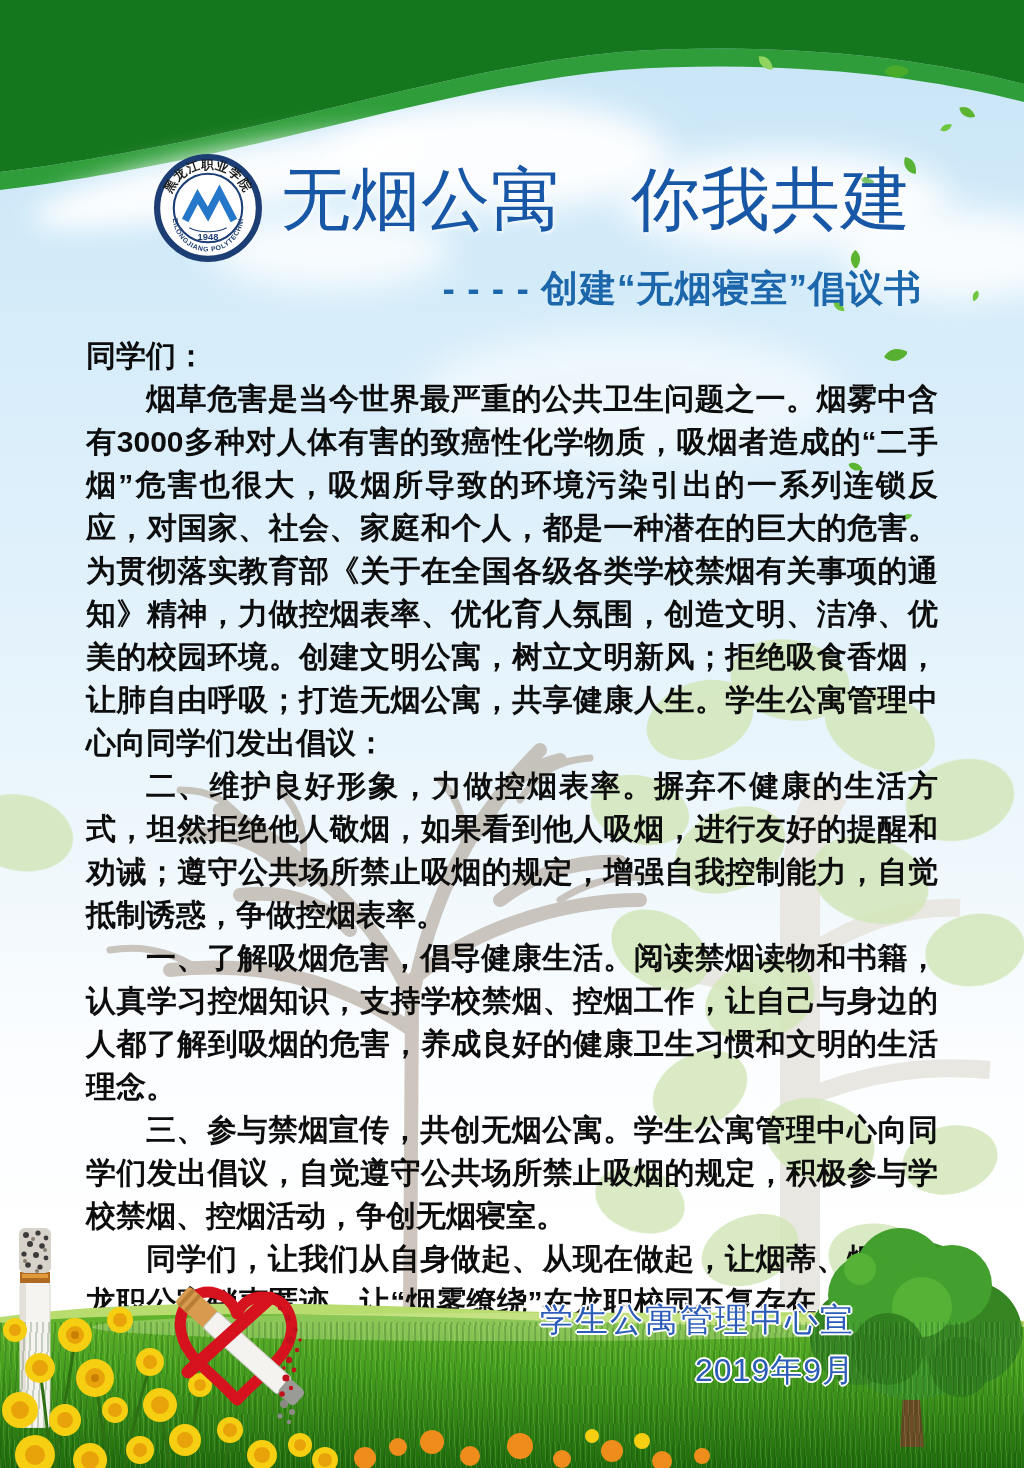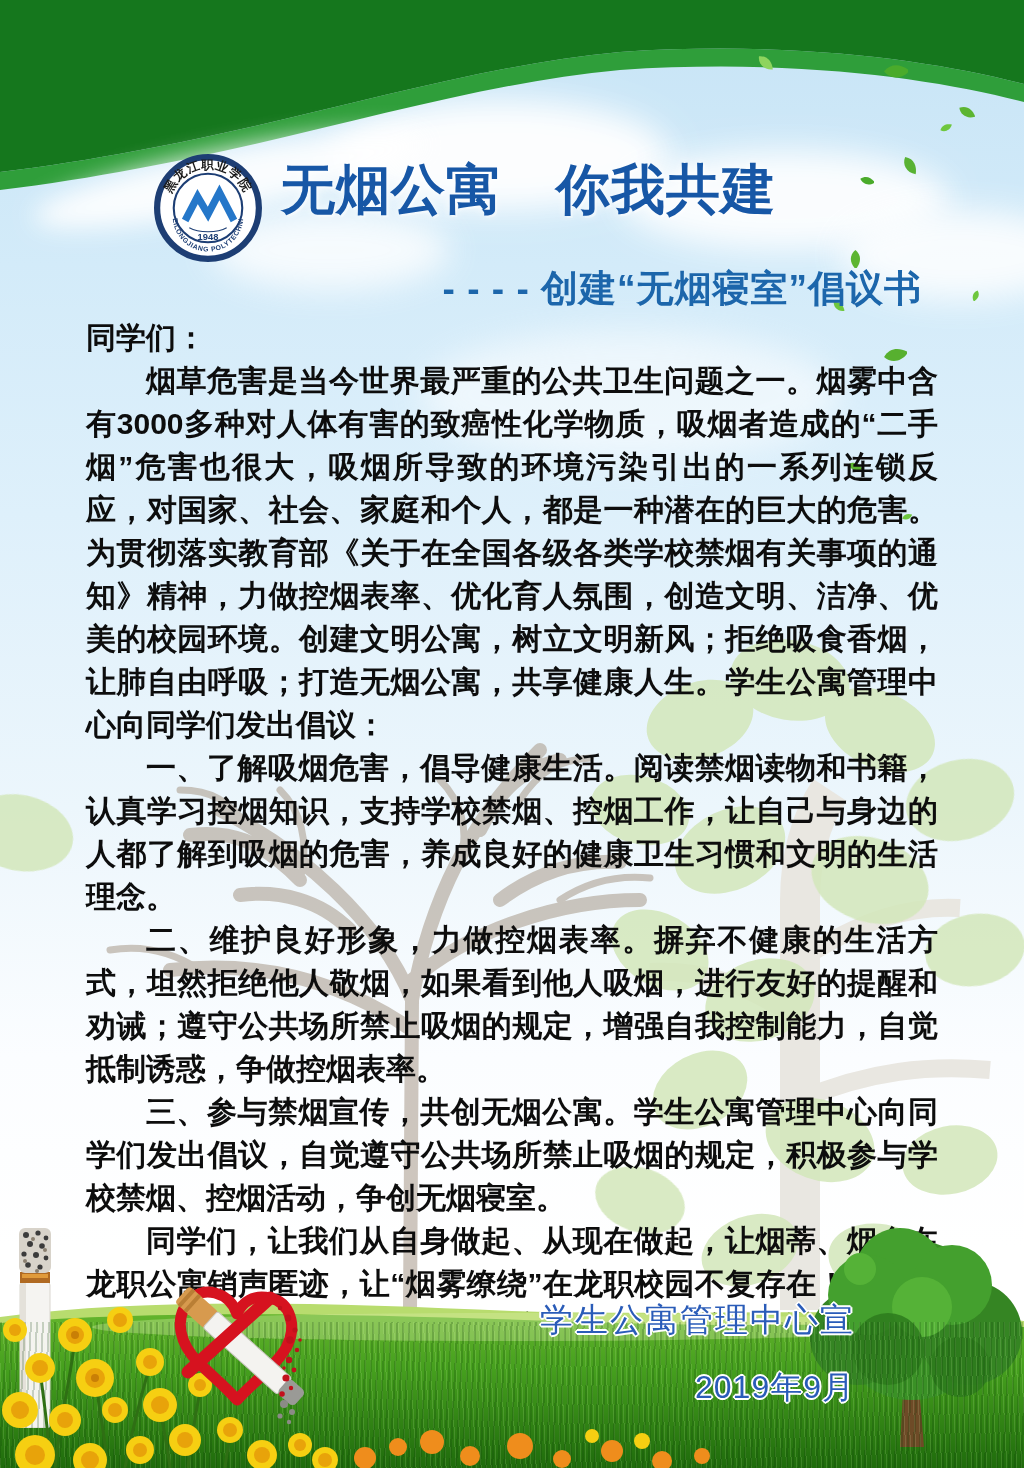--- a/index.html
+++ b/index.html
@@ -7,32 +7,32 @@
     position:relative;width:1024px;height:1468px;overflow:hidden;margin:0 auto;
     background:linear-gradient(180deg,#c7e4f6 0%,#d3ebf9 18%,#def0fb 35%,#ecf6fc 55%,#fbfdff 72%,#ffffff 85%,#ffffff 100%);
     font-family:"Liberation Sans","DejaVu Sans",sans-serif;
   }
   .cloud{position:absolute;background:#ffffff;border-radius:50%;filter:blur(16px);z-index:0;}
   .curve-cloud{position:absolute;background:#ffffff;border-radius:50%;filter:blur(12px);opacity:.9;z-index:2;}
   .header-svg{position:absolute;left:0;top:0;z-index:1;}
   .logo{position:absolute;left:154px;top:154px;z-index:3;}
   .main-title{
     position:absolute;left:281px;top:154px;z-index:3;white-space:nowrap;
-    font-size:54px;font-weight:700;color:#1757a6;letter-spacing:1px;
+    font-size:69px;font-weight:400;color:#1757a6;letter-spacing:1px;
     text-shadow:0 0 8px rgba(255,255,255,.85),2px 2px 0 rgba(255,255,255,.4);
     text-align:center;
   }
   .subtitle{
     position:absolute;right:102px;top:264px;z-index:3;white-space:nowrap;
     font-size:37px;font-weight:700;color:#1c66ab;letter-spacing:1px;margin-left:40px;
   }
   .bg-trees{position:absolute;left:0;top:600px;z-index:1;}
   .leaf{position:absolute;z-index:2;}
   .body-text{
-    position:absolute;left:86px;top:316px;width:852px;z-index:2;
+    position:absolute;left:86px;top:334px;width:852px;z-index:2;
     font-size:30px;line-height:43px;font-weight:700;color:#0d0d0d;text-align:justify;
   }
   .body-text p{margin:0;}
   .para{text-indent:2em;}
   .ground-svg{position:absolute;left:0;top:1265px;z-index:3;}
   .big-tree{position:absolute;left:800px;top:1225px;z-index:3;}
   .cigarette{position:absolute;left:12px;top:1228px;z-index:3;}
   .grass-texture{
     position:absolute;left:0;top:1322px;width:1024px;height:146px;z-index:4;pointer-events:none;
     background:
@@ -41,21 +41,21 @@
   }
   .flowers{position:absolute;left:0;top:1290px;z-index:5;}
   .no-smoke{position:absolute;left:162px;top:1272px;z-index:6;}
   .signature{
     position:absolute;left:510px;top:1298px;width:345px;z-index:6;text-align:right;
     color:#2a5cb8;font-weight:400;
     text-shadow:2px 0 0 #fff,-2px 0 0 #fff,0 2px 0 #fff,0 -2px 0 #fff,
                 1px 1px 0 #fff,-1px -1px 0 #fff,1px -1px 0 #fff,-1px 1px 0 #fff;
   }
   .sig1{font-size:33px;letter-spacing:2px;}
-  .sig2{font-size:32px;margin-top:23px;letter-spacing:1px;}
+  .sig2{font-size:32px;margin-top:6px;letter-spacing:1px;}
 </style>
 </head>
 <body>
 
 <div class="page">
 
   <div class="cloud" style="left:330px;top:100px;width:340px;height:110px;opacity:.95;"></div>
   <div class="cloud" style="left:620px;top:150px;width:330px;height:100px;opacity:.9;"></div>
   <div class="cloud" style="left:840px;top:210px;width:240px;height:90px;opacity:.85;"></div>
   <div class="cloud" style="left:210px;top:210px;width:240px;height:80px;opacity:.8;"></div>
@@ -151,22 +151,22 @@
         <ellipse cx="640" cy="600" rx="46" ry="32" transform="rotate(18 640 600)"></ellipse>
         <ellipse cx="750" cy="650" rx="50" ry="34" transform="rotate(-20 750 650)"></ellipse>
         <ellipse cx="880" cy="660" rx="52" ry="36" transform="rotate(10 880 660)"></ellipse>
       </g>
     </g>
   </svg>
 
   <div class="body-text">
     <p class="salutation">同学们：</p>
     <p class="para">烟草危害是当今世界最严重的公共卫生问题之一。烟雾中含有3000多种对人体有害的致癌性化学物质，吸烟者造成的“二手烟”危害也很大，吸烟所导致的环境污染引出的一系列连锁反应，对国家、社会、家庭和个人，都是一种潜在的巨大的危害。为贯彻落实教育部《关于在全国各级各类学校禁烟有关事项的通知》精神，力做控烟表率、优化育人氛围，创造文明、洁净、优美的校园环境。创建文明公寓，树立文明新风；拒绝吸食香烟，让肺自由呼吸；打造无烟公寓，共享健康人生。学生公寓管理中心向同学们发出倡议：</p>
+    <p class="para">二、维护良好形象，力做控烟表率。摒弃不健康的生活方式，坦然拒绝他人敬烟，如果看到他人吸烟，进行友好的提醒和劝诫；遵守公共场所禁止吸烟的规定，增强自我控制能力，自觉抵制诱惑，争做控烟表率。</p>
     <p class="para">一、了解吸烟危害，倡导健康生活。阅读禁烟读物和书籍，认真学习控烟知识，支持学校禁烟、控烟工作，让自己与身边的人都了解到吸烟的危害，养成良好的健康卫生习惯和文明的生活理念。</p>
-    <p class="para">二、维护良好形象，力做控烟表率。摒弃不健康的生活方式，坦然拒绝他人敬烟，如果看到他人吸烟，进行友好的提醒和劝诫；遵守公共场所禁止吸烟的规定，增强自我控制能力，自觉抵制诱惑，争做控烟表率。</p>
     <p class="para">三、参与禁烟宣传，共创无烟公寓。学生公寓管理中心向同学们发出倡议，自觉遵守公共场所禁止吸烟的规定，积极参与学校禁烟、控烟活动，争创无烟寝室。</p>
     <p class="para">同学们，让我们从自身做起、从现在做起，让烟蒂、烟盒在龙职公寓销声匿迹，让“烟雾缭绕”在龙职校园不复存在！让我们行动起来，共同创造一个更加健康、文明、优美、和谐、洁净的龙职公寓！</p>
   </div>
 
   <svg class="ground-svg" width="1024" height="203" viewBox="0 0 1024 203">
     <defs>
       <linearGradient id="grassGrad" x1="0" y1="0" x2="0" y2="1">
         <stop offset="0" stop-color="#63b42c"></stop>
         <stop offset="0.35" stop-color="#46a01e"></stop>
         <stop offset="1" stop-color="#1f6b0c"></stop>

